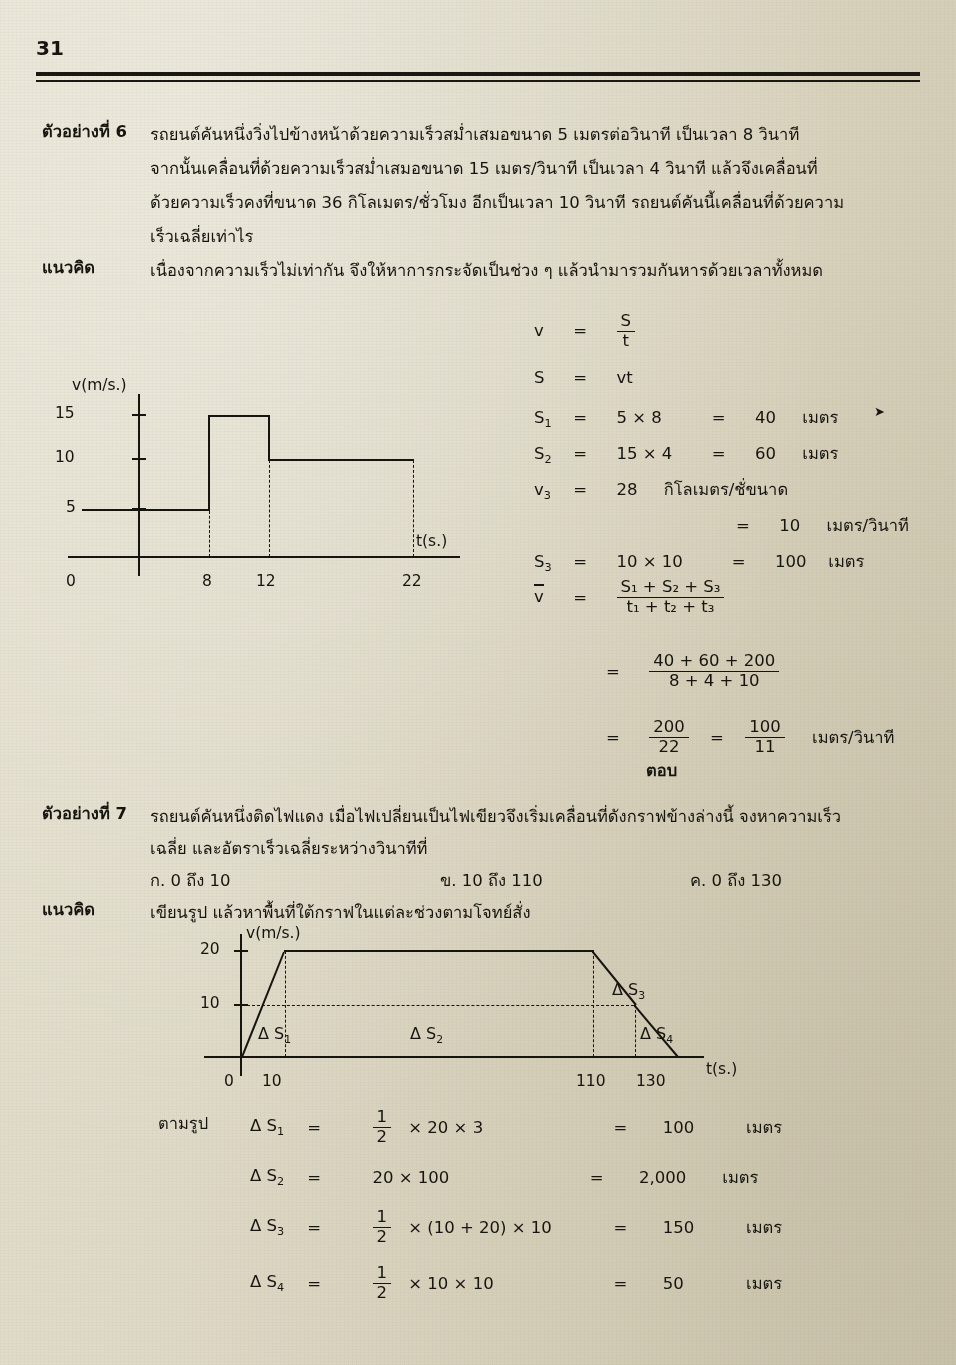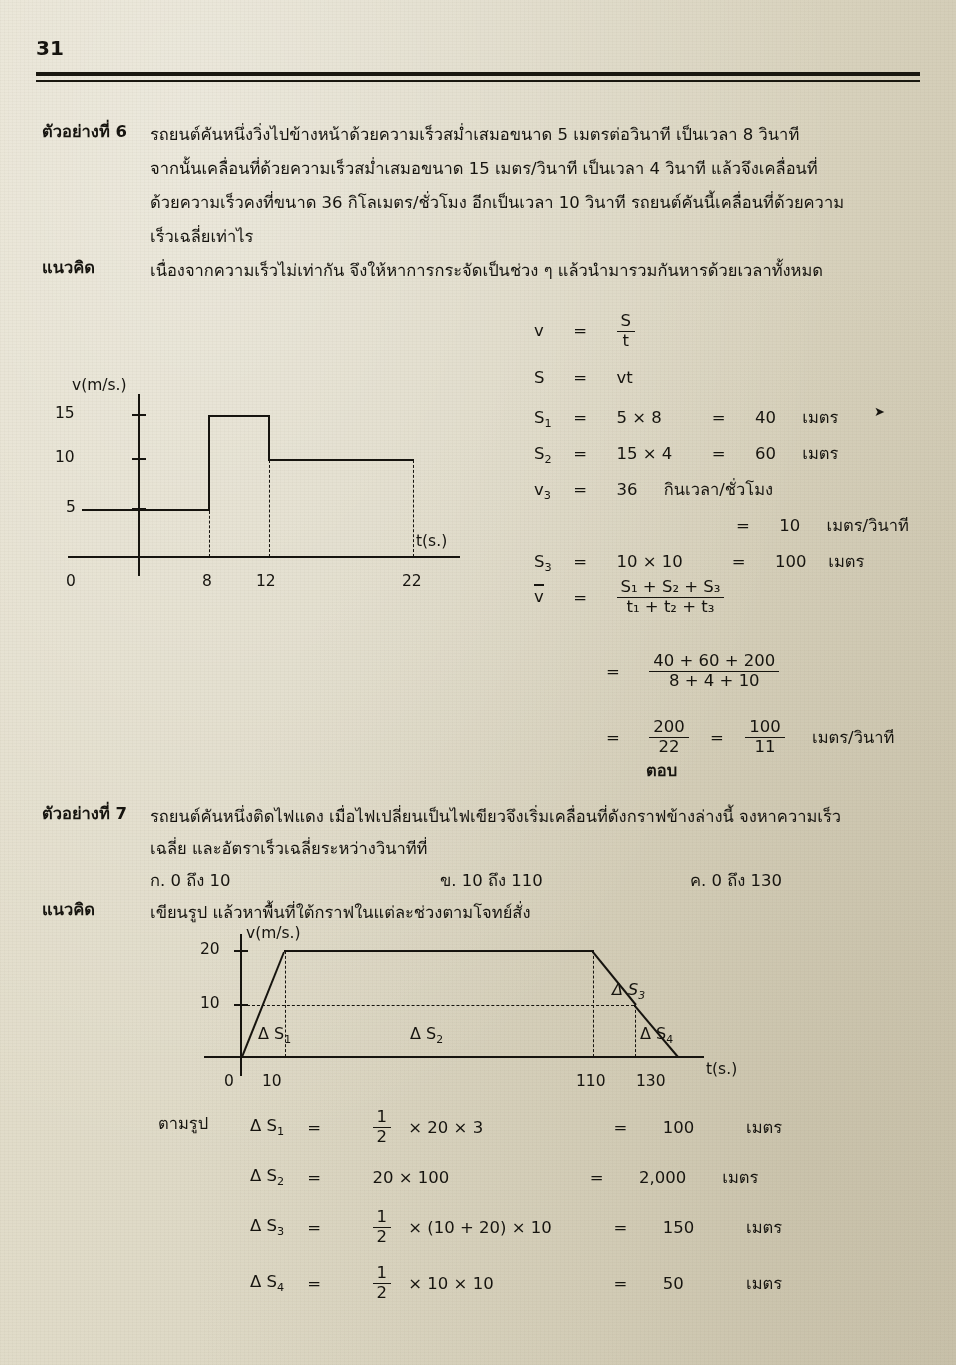--- a/index.html
+++ b/index.html
@@ -109,22 +109,22 @@
   <span style="display:inline-block;width:38px;">=</span>
   <span style="display:inline-block;width:90px;">15 × 4</span>
   <span style="display:inline-block;width:38px;">=</span>
   <span style="display:inline-block;width:42px;">60</span>
   <span>เมตร</span>
 </div>
 
 <div class="mrow" style="left:534px;top:476px;">
   <span style="display:inline-block;width:34px;"><span>v</span><sub>3</sub></span>
   <span style="display:inline-block;width:38px;">=</span>
-  <span style="display:inline-block;width:42px;">36</span>
-  <span>กินเวลา/ชั่วโมง</span>
+  <span style="display:inline-block;width:42px;">28</span>
+  <span>กิโลเมตร/ชั่ขนาด</span>
 </div>
 
 <div class="mrow" style="left:736px;top:512px;">
   <span style="display:inline-block;width:38px;">=</span>
   <span style="display:inline-block;width:42px;">10</span>
   <span>เมตร/วินาที</span>
 </div>
 
 <div class="mrow" style="left:534px;top:548px;">
   <span style="display:inline-block;width:34px;"><span>S</span><sub>3</sub></span>
@@ -262,21 +262,21 @@
   <div class="glabel" style="left:436px;top:144px;">130</div>
 
   <div class="tri" style="left:58px;top:96px;">
     <span>Δ</span>
     <span>S</span><sub>1</sub>
   </div>
   <div class="tri" style="left:210px;top:96px;">
     <span>Δ</span>
     <span>S</span><sub>2</sub>
   </div>
-  <div class="tri" style="left:412px;top:52px;font-style:italic;">
+  <div class="tri" style="left:412px;top:52px;">
     <span>Δ</span>
     <span>S</span><sub>3</sub>
   </div>
   <div class="tri" style="left:440px;top:96px;">
     <span>Δ</span>
     <span>S</span><sub>4</sub>
   </div>
 </div>
 
 <div class="mrow" style="left:158px;top:1110px;">ตามรูป</div>

